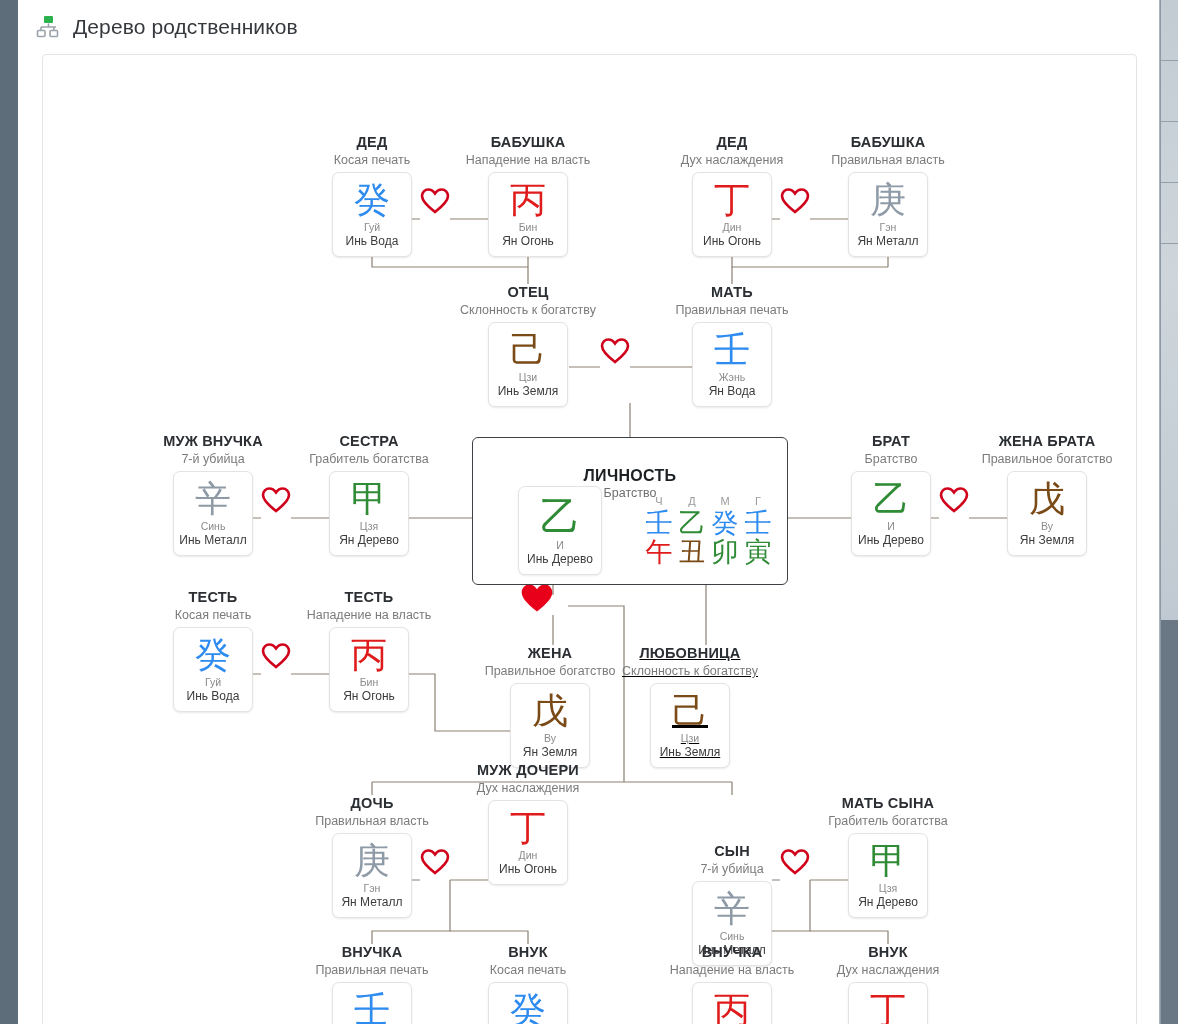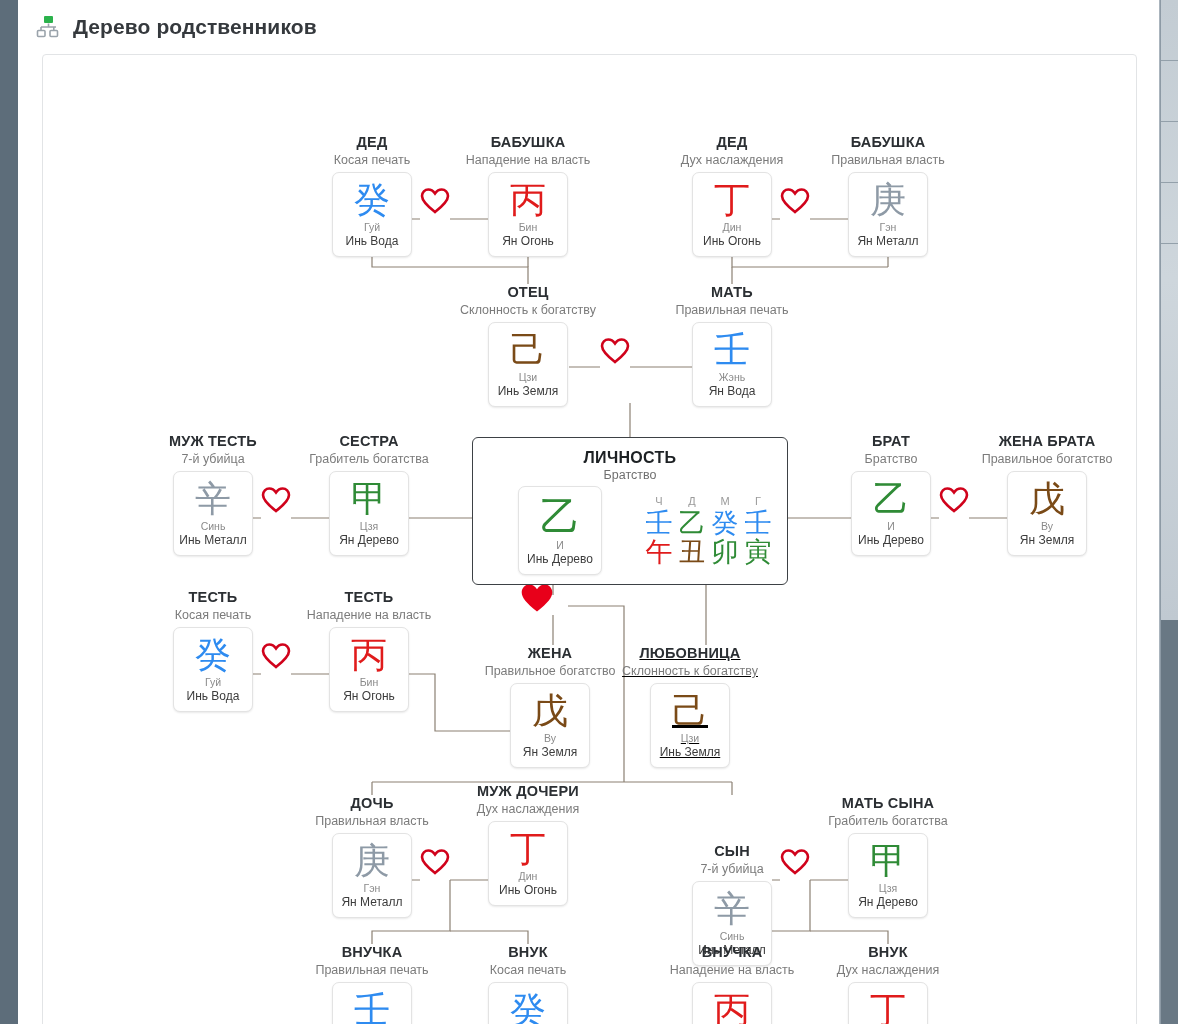--- a/index.html
+++ b/index.html
@@ -48,21 +48,21 @@
   #page-header {
     display: flex;
     align-items: center;
     gap: 12px;
     padding: 14px 0 10px 17px;
   }
   #tree-icon { width: 26px; height: 26px; flex: 0 0 26px; }
   #page-title {
     font-size: 21px;
     color: #35393d;
-    font-weight: 700;
+    font-weight: 400;
     letter-spacing: .1px;
   }
 
   
   #tree-panel {
     position: relative;
     margin: 4px 22px 0 24px;
     height: 975px;
     border: 1px solid #e2e4e6;
     border-radius: 4px;
@@ -159,21 +159,21 @@
     width: 316px; height: 148px;
     border: 1px solid #3d4145;
     border-radius: 6px;
     background: #fff;
   }
   #personality-box .role {
     font-size: 16px;
     font-weight: bold;
     color: #1d2124;
     text-align: center;
-    margin-top: 11px;
+    margin-top: 29px;
     letter-spacing: .3px;
   }
   #personality-box .relation {
     font-size: 12.5px;
     color: #6f6f6f;
     text-align: center;
     line-height: 16px;
   }
   #personality-card {
     position: absolute;
@@ -352,21 +352,21 @@
           <div class="person" style="left: 614px; top: 229px;">
             <div class="role">МАТЬ</div>
             <div class="relation">Правильная печать</div>
             <div class="card">
               <div class="glyph c-water">壬</div>
               <div class="pinyin">Жэнь</div>
               <div class="element">Ян Вода</div>
             </div>
           </div>
           <div class="person" style="left: 95px; top: 378px;">
-            <div class="role">МУЖ ТЕСТЬ</div>
+            <div class="role">МУЖ ВНУЧКА</div>
             <div class="relation">7-й убийца</div>
             <div class="card">
               <div class="glyph c-metal">辛</div>
               <div class="pinyin">Синь</div>
               <div class="element">Инь Металл</div>
             </div>
           </div>
           <div class="person" style="left: 251px; top: 378px;">
             <div class="role">СЕСТРА</div>
             <div class="relation">Грабитель богатства</div>
@@ -432,21 +432,21 @@
           </div>
           <div class="person" style="left: 254px; top: 740px;">
             <div class="role">ДОЧЬ</div>
             <div class="relation">Правильная власть</div>
             <div class="card">
               <div class="glyph c-metal">庚</div>
               <div class="pinyin">Гэн</div>
               <div class="element">Ян Металл</div>
             </div>
           </div>
-          <div class="person" style="left: 410px; top: 728px;">
+          <div class="person" style="left: 410px; top: 707px;">
             <div class="role">МУЖ ДОЧЕРИ</div>
             <div class="relation">Дух наслаждения</div>
             <div class="card">
               <div class="glyph c-fire">丁</div>
               <div class="pinyin">Дин</div>
               <div class="element">Инь Огонь</div>
             </div>
           </div>
           <div class="person" style="left: 614px; top: 740px; margin-top: 48px;">
             <div class="role">СЫН</div>

